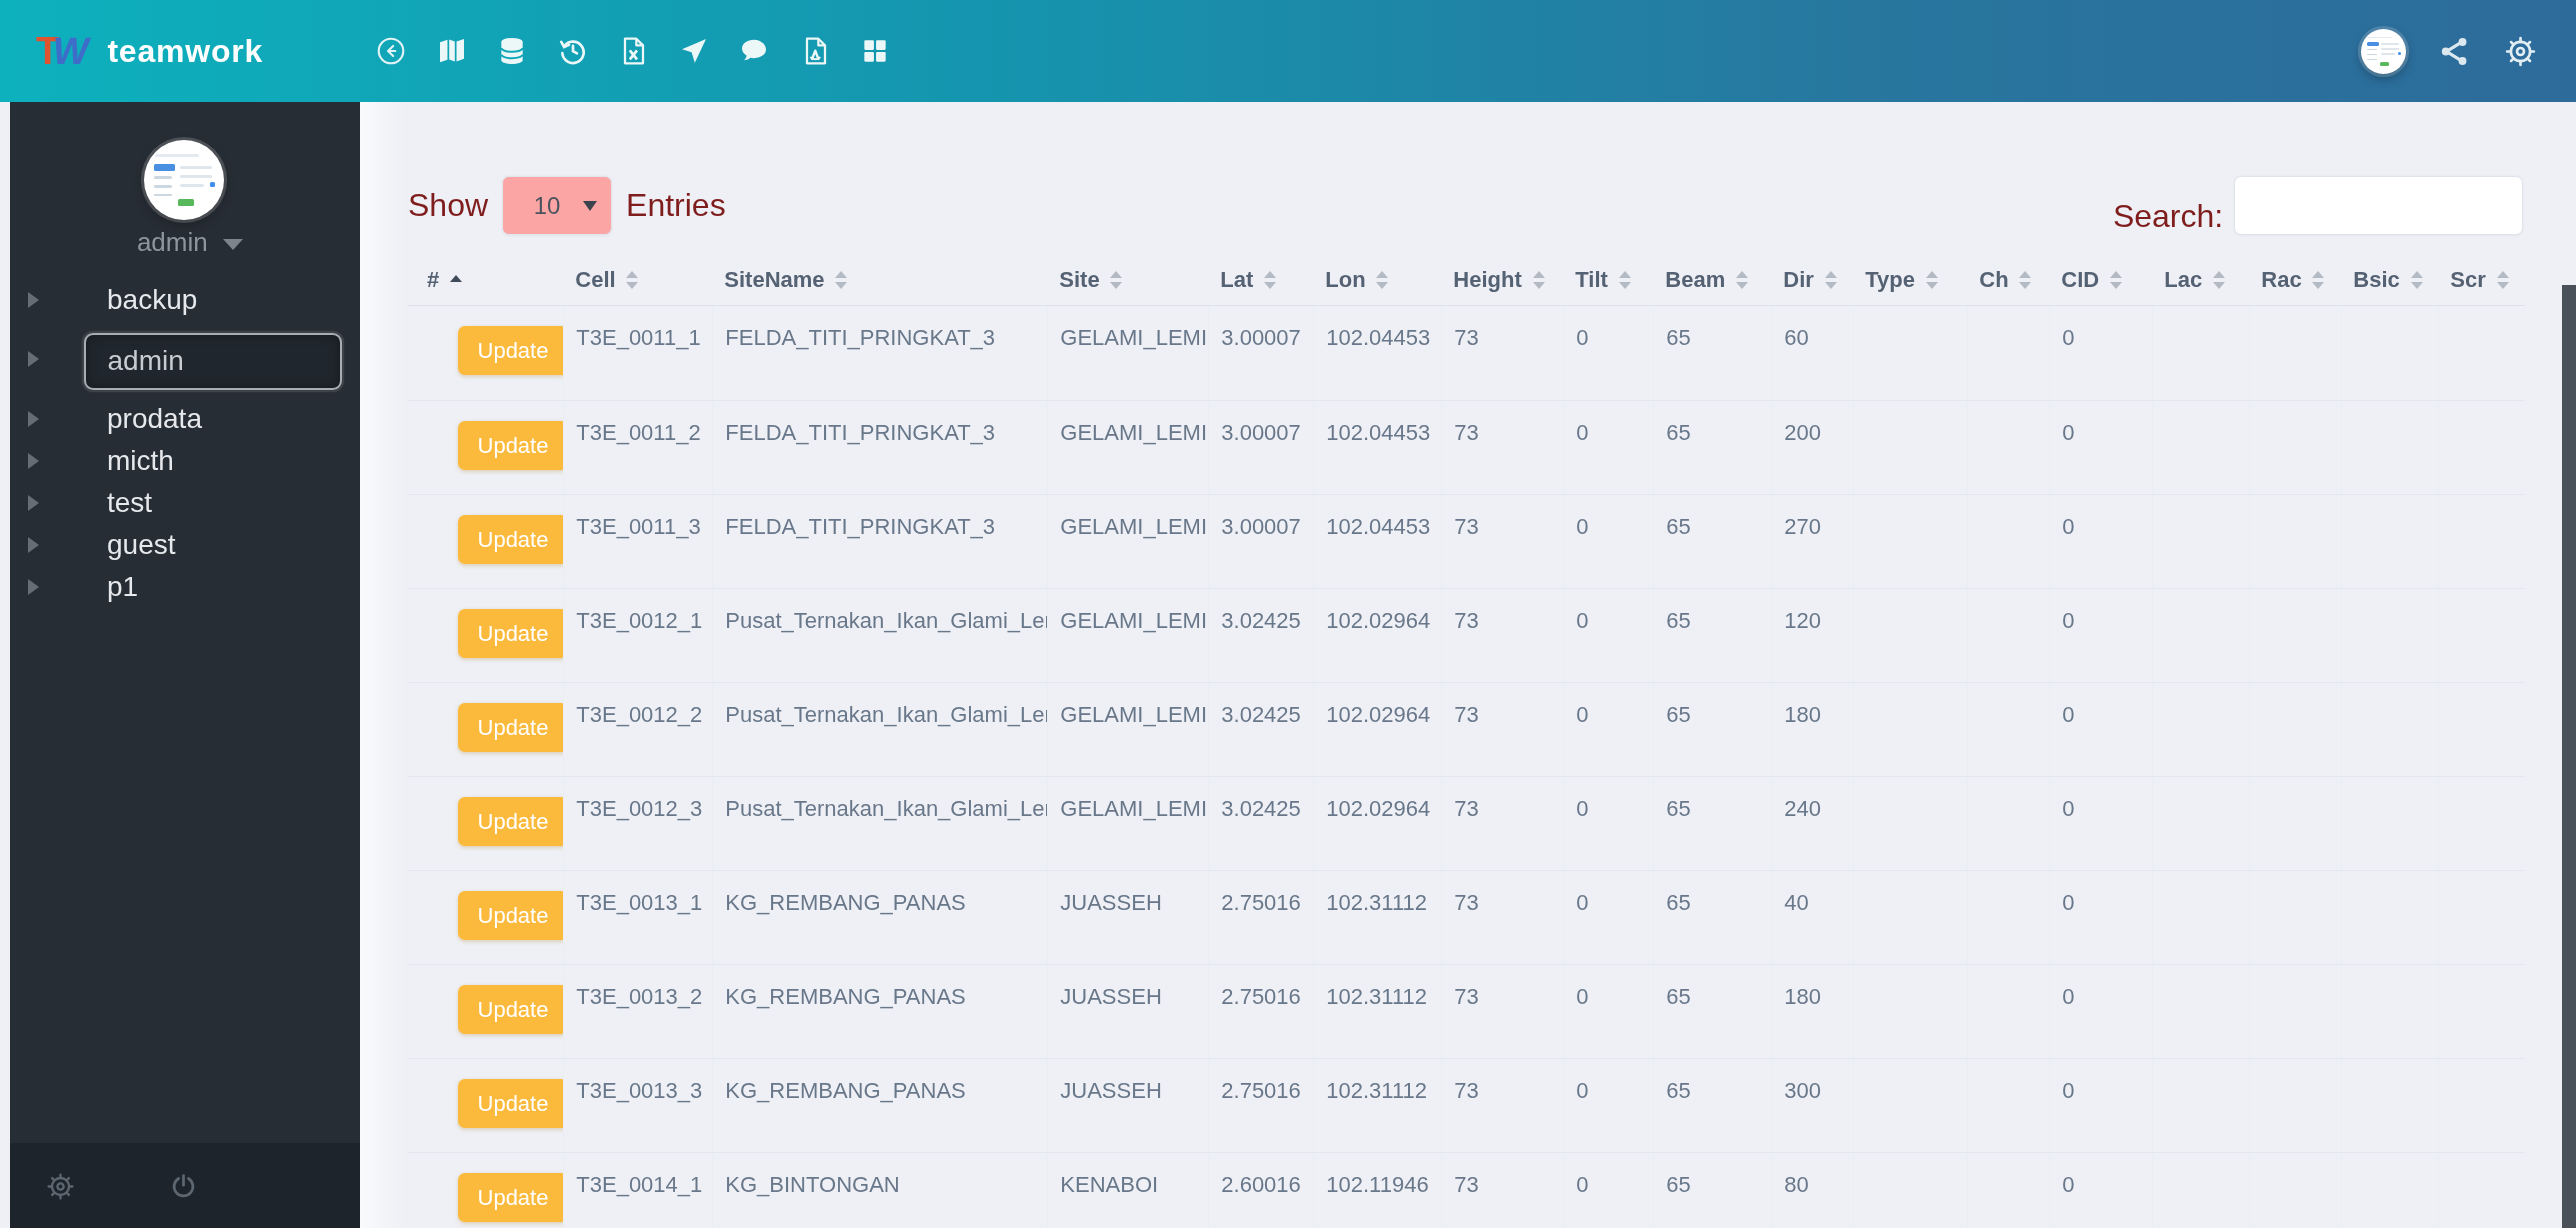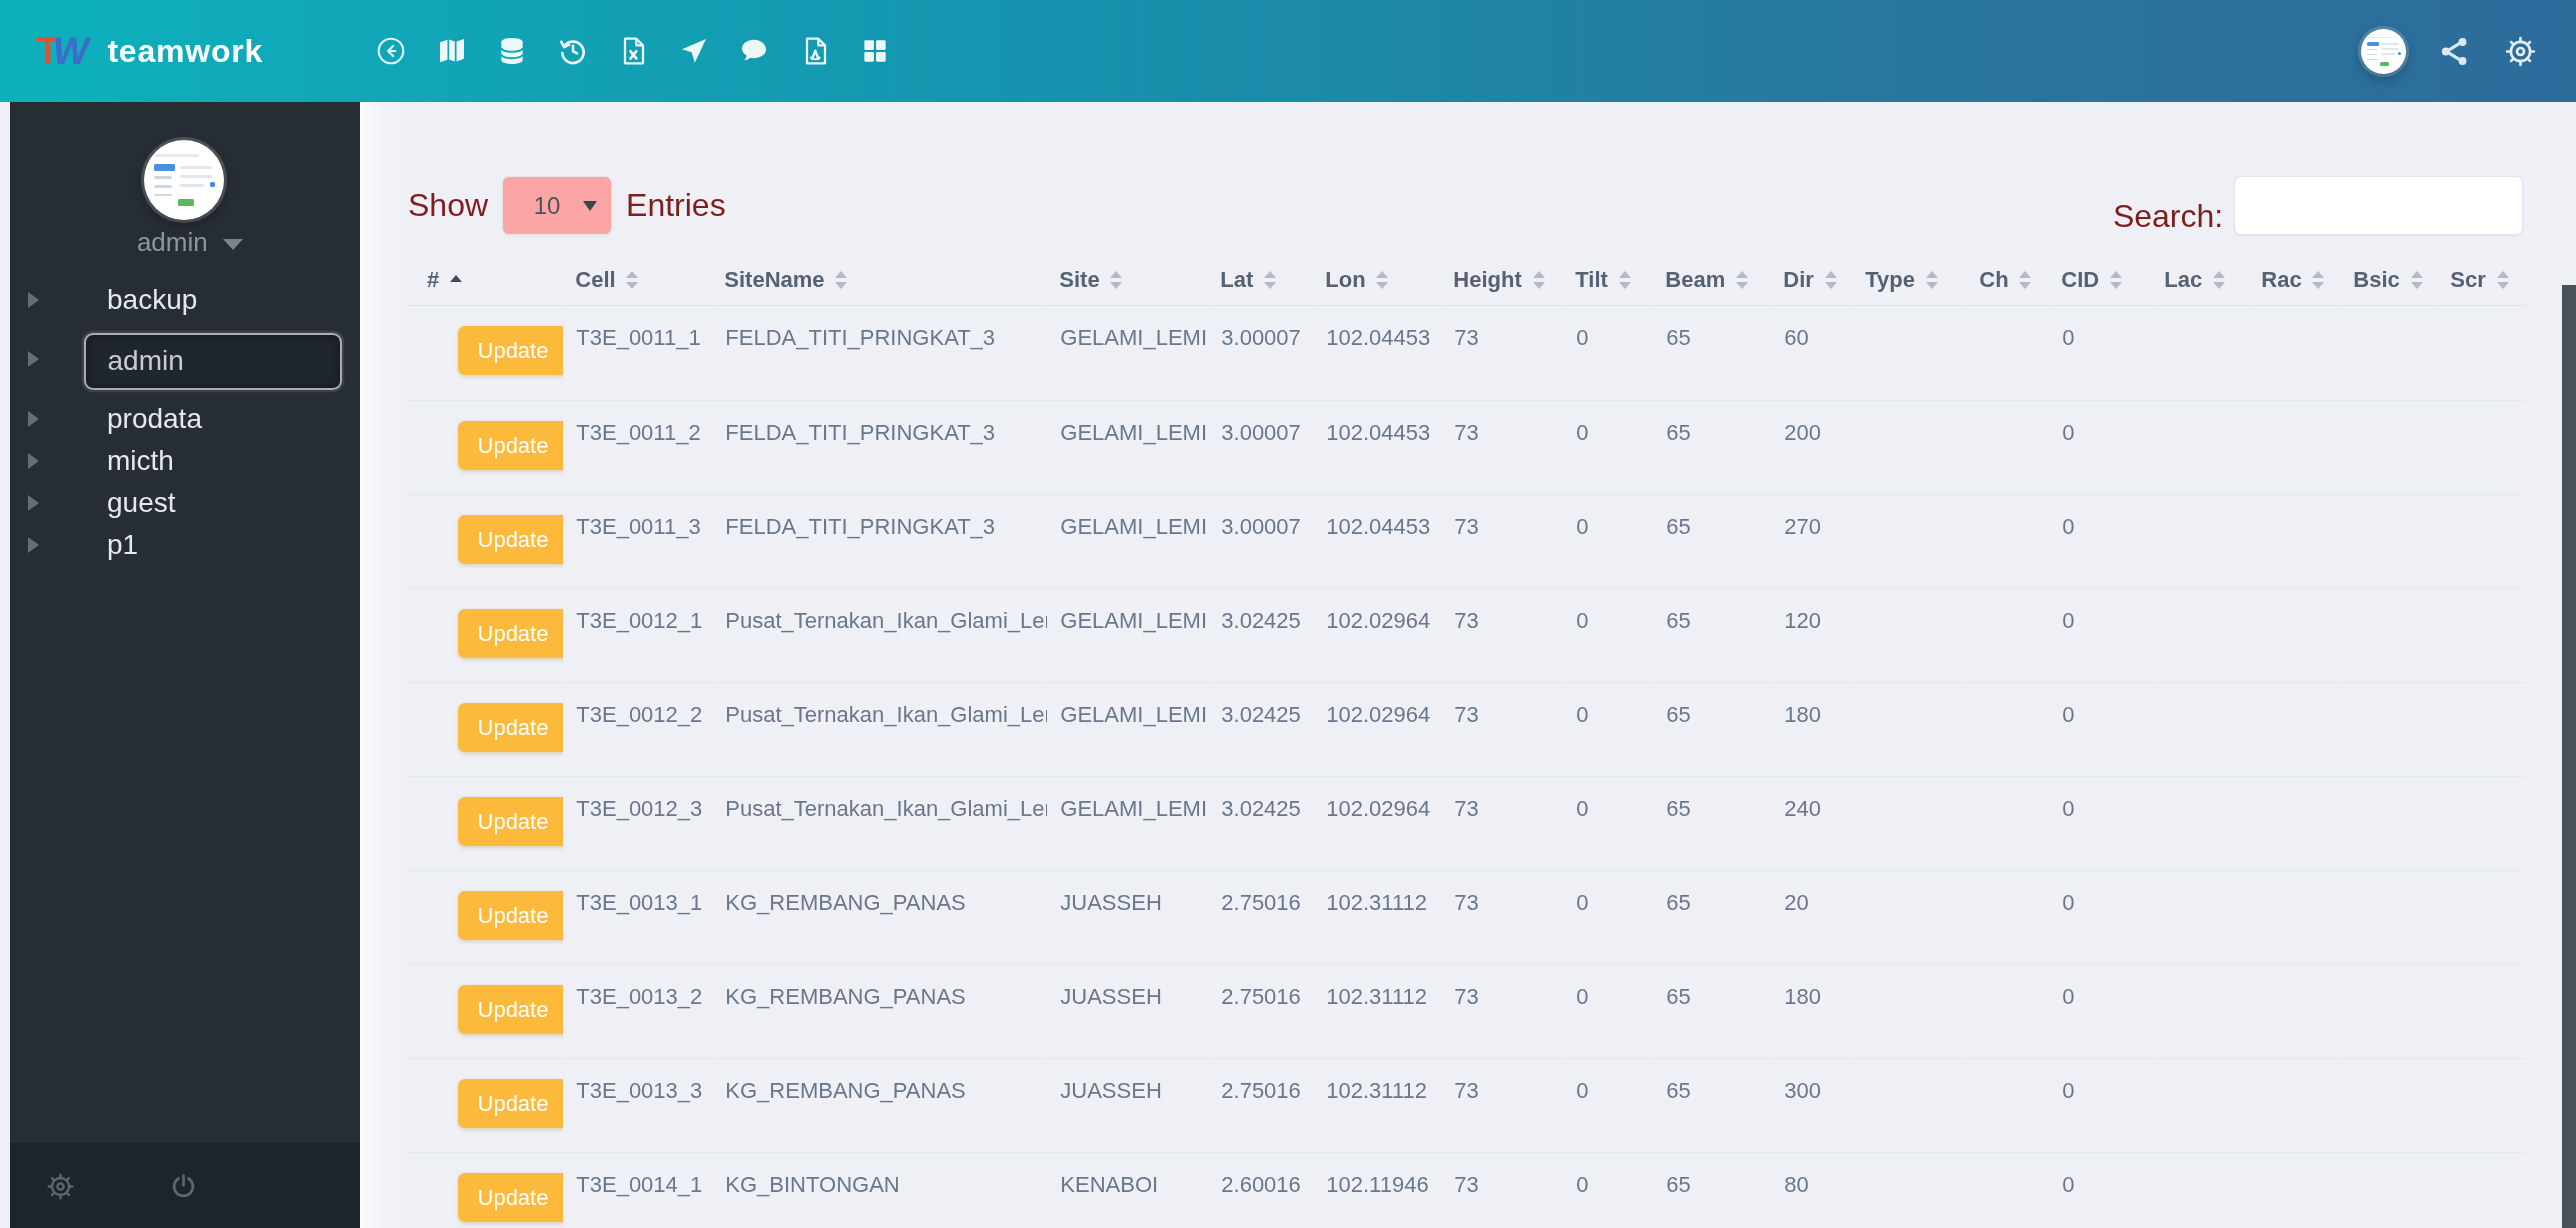--- a/index.html
+++ b/index.html
@@ -226,20 +226,21 @@
         <span class="ms ms-btn"></span>
     </span>
     <div class="profile-name">
       <span>admin</span><span class="caret-down"></span>
     </div>
     <ul class="menu">
         <li><span class="caret-right"></span>backup</li>
         <li class="editing"><span class="caret-right"></span><span class="rename-box">admin</span></li>
         <li><span class="caret-right"></span>prodata</li>
         <li><span class="caret-right"></span>micth</li>
+        <li><span class="caret-right"></span>test</li>
         <li><span class="caret-right"></span>guest</li>
         <li><span class="caret-right"></span>p1</li>
       </ul>
     <div class="sidebar-footer">
       <span class="icon footer-gear">
         <svg viewBox="0 0 24 24" fill="none" stroke="#5d6771" stroke-width="1.8" stroke-linecap="round">
             <circle cx="12" cy="12" r="6.6"></circle>
             <circle cx="12" cy="12" r="2.4"></circle>
             <path d="M12 5.4 V2.8 M12 21.2 V18.6 M18.6 12 H21.2 M2.8 12 H5.4 M16.7 7.3 L18.5 5.5 M5.5 18.5 L7.3 16.7 M16.7 16.7 L18.5 18.5 M5.5 5.5 L7.3 7.3"></path>
           </svg>
@@ -505,21 +506,21 @@
           <div class="tr">
             <div class="td c0"><button class="update-btn">Update</button></div>
             <div class="td c1">T3E_0013_1</div>
             <div class="td c2">KG_REMBANG_PANAS</div>
             <div class="td c3">JUASSEH</div>
             <div class="td c4">2.75016</div>
             <div class="td c5">102.31112</div>
             <div class="td c6">73</div>
             <div class="td c7">0</div>
             <div class="td c8">65</div>
-            <div class="td c9">20</div>
+            <div class="td c9">40</div>
             <div class="td c10"></div>
             <div class="td c11"></div>
             <div class="td c12">0</div>
             <div class="td c13"></div>
             <div class="td c14"></div>
             <div class="td c15"></div>
             <div class="td c16"></div>
           </div>
           <div class="tr">
             <div class="td c0"><button class="update-btn">Update</button></div>

